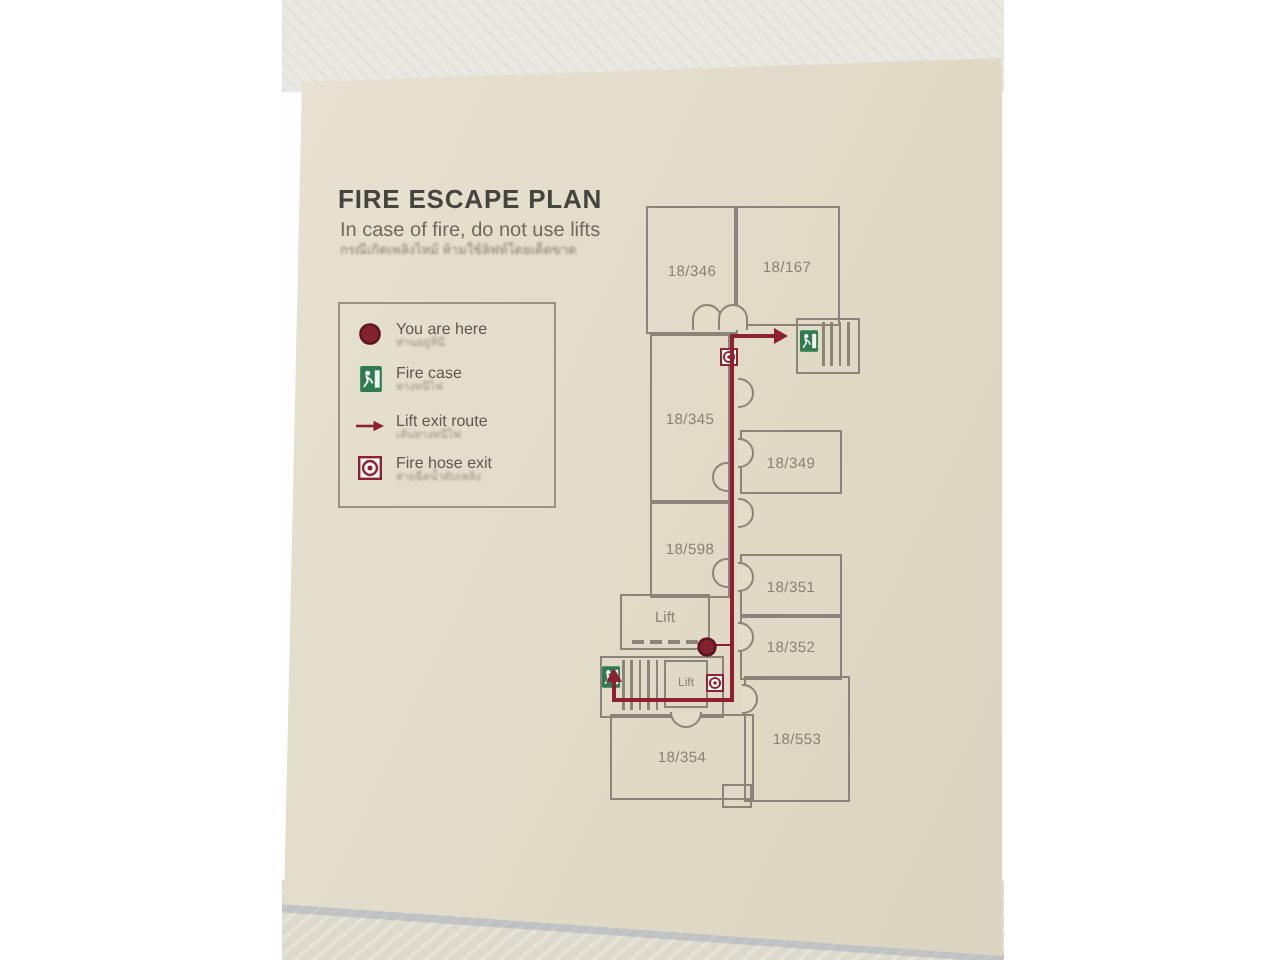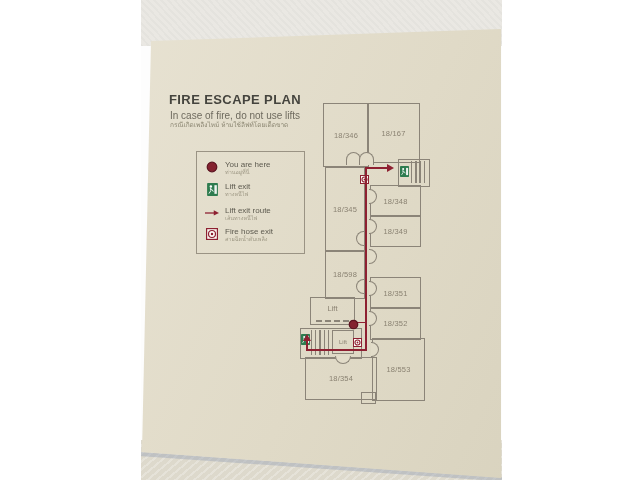--- a/index.html
+++ b/index.html
@@ -24,21 +24,21 @@
   .sign-content{position:absolute;inset:0;filter:blur(.25px);}
 
   .title{position:absolute;left:169px;top:92px;font-size:13px;font-weight:bold;
     color:#45443e;letter-spacing:.4px;}
   .sub-en{position:absolute;left:170px;top:110px;font-size:10px;color:#6e6a5e;}
   .sub-th{position:absolute;left:170px;top:120px;font-size:6.5px;color:#79745f;
     filter:blur(.55px);opacity:.85;}
 
   
   .legend{position:absolute;left:169px;top:151px;width:107px;height:101px;
-    border:1.2px solid #9a9384;margin-left:27px;}
+    border:1.2px solid #9a9384;}
   .leg-item{position:absolute;left:8px;display:flex;align-items:flex-start;}
   .leg-icon{width:14px;height:14px;flex:0 0 14px;display:flex;align-items:center;justify-content:center;}
   .leg-texts{margin-left:6px;}
   .leg-label{font-size:8px;color:#5d5a4f;line-height:9px;}
   .leg-th{font-size:5.5px;color:#8a8470;filter:blur(.5px);opacity:.8;line-height:7px;}
 
   
   .plan{position:absolute;left:298px;top:95px;width:140px;height:318px;}
   .room{position:absolute;border:1.5px solid #8b8478;display:flex;align-items:center;
     justify-content:center;font-size:7.5px;color:#8a8272;letter-spacing:.2px;}
@@ -87,21 +87,21 @@
       <div class="leg-item" style="top:30px">
         <span class="leg-icon">
           <svg width="11" height="13" viewBox="0 0 20 24">
               <rect width="20" height="24" rx="1.5" fill="#2e7c4f"></rect>
               <rect x="13.5" y="4" width="4.5" height="16" fill="#fff" opacity=".92"></rect>
               <circle cx="7" cy="6.6" r="2.3" fill="#fff"></circle>
               <path d="M3.5 19.5 L7 14 L6 10 L9.5 12.5 L11.5 16" stroke="#fff" stroke-width="1.7" fill="none"></path>
             </svg>
         </span>
         <span class="leg-texts">
-          <div class="leg-label">Lift exit</div>
+          <div class="leg-label">Fire case</div>
           <div class="leg-th">ทางหนีไฟ</div>
         </span>
       </div>
       <div class="leg-item" style="top:54px">
         <span class="leg-icon">
           <svg width="14" height="8" viewBox="0 0 24 10">
               <line x1="0" y1="5" x2="17" y2="5" stroke="#8e2031" stroke-width="2.2"></line>
               <path d="M24 5 L15 0.5 L15 9.5 Z" fill="#8e2031"></path>
             </svg>
         </span>
@@ -131,23 +131,20 @@
           <span>18/346</span>
         </div>
       <div class="room" style="left:69px;top:8px;width:51px;height:58px">
           <span>18/167</span>
         </div>
       <div class="room" style="left:27px;top:72px;width:38px;height:83px">
           <span>18/345</span>
         </div>
       <div class="room" style="left:27px;top:155px;width:38px;height:47px">
           <span>18/598</span>
-        </div>
-      <div class="room" style="left:72px;top:90px;width:49px;height:30px">
-          <span>18/348</span>
         </div>
       <div class="room" style="left:72px;top:120px;width:49px;height:30px">
           <span>18/349</span>
         </div>
       <div class="room" style="left:72px;top:182px;width:49px;height:30px">
           <span>18/351</span>
         </div>
       <div class="room" style="left:72px;top:212px;width:49px;height:31px">
           <span>18/352</span>
         </div>

